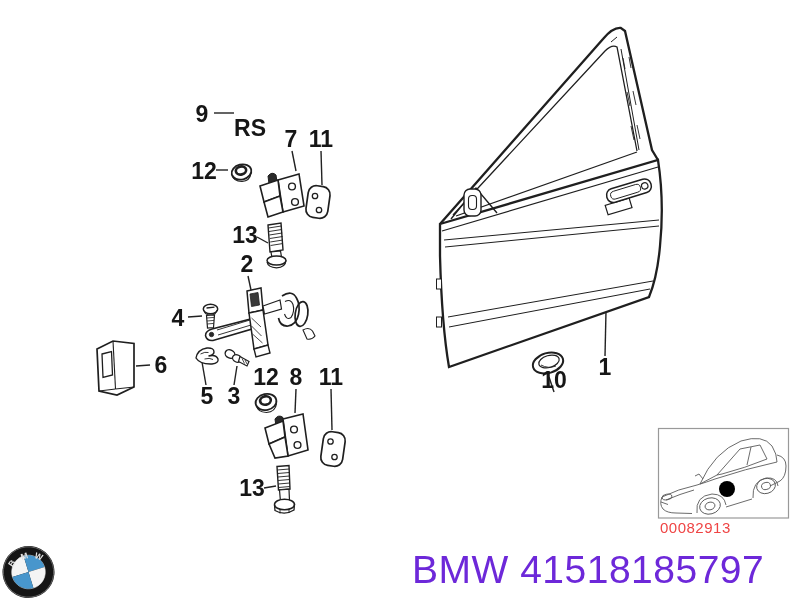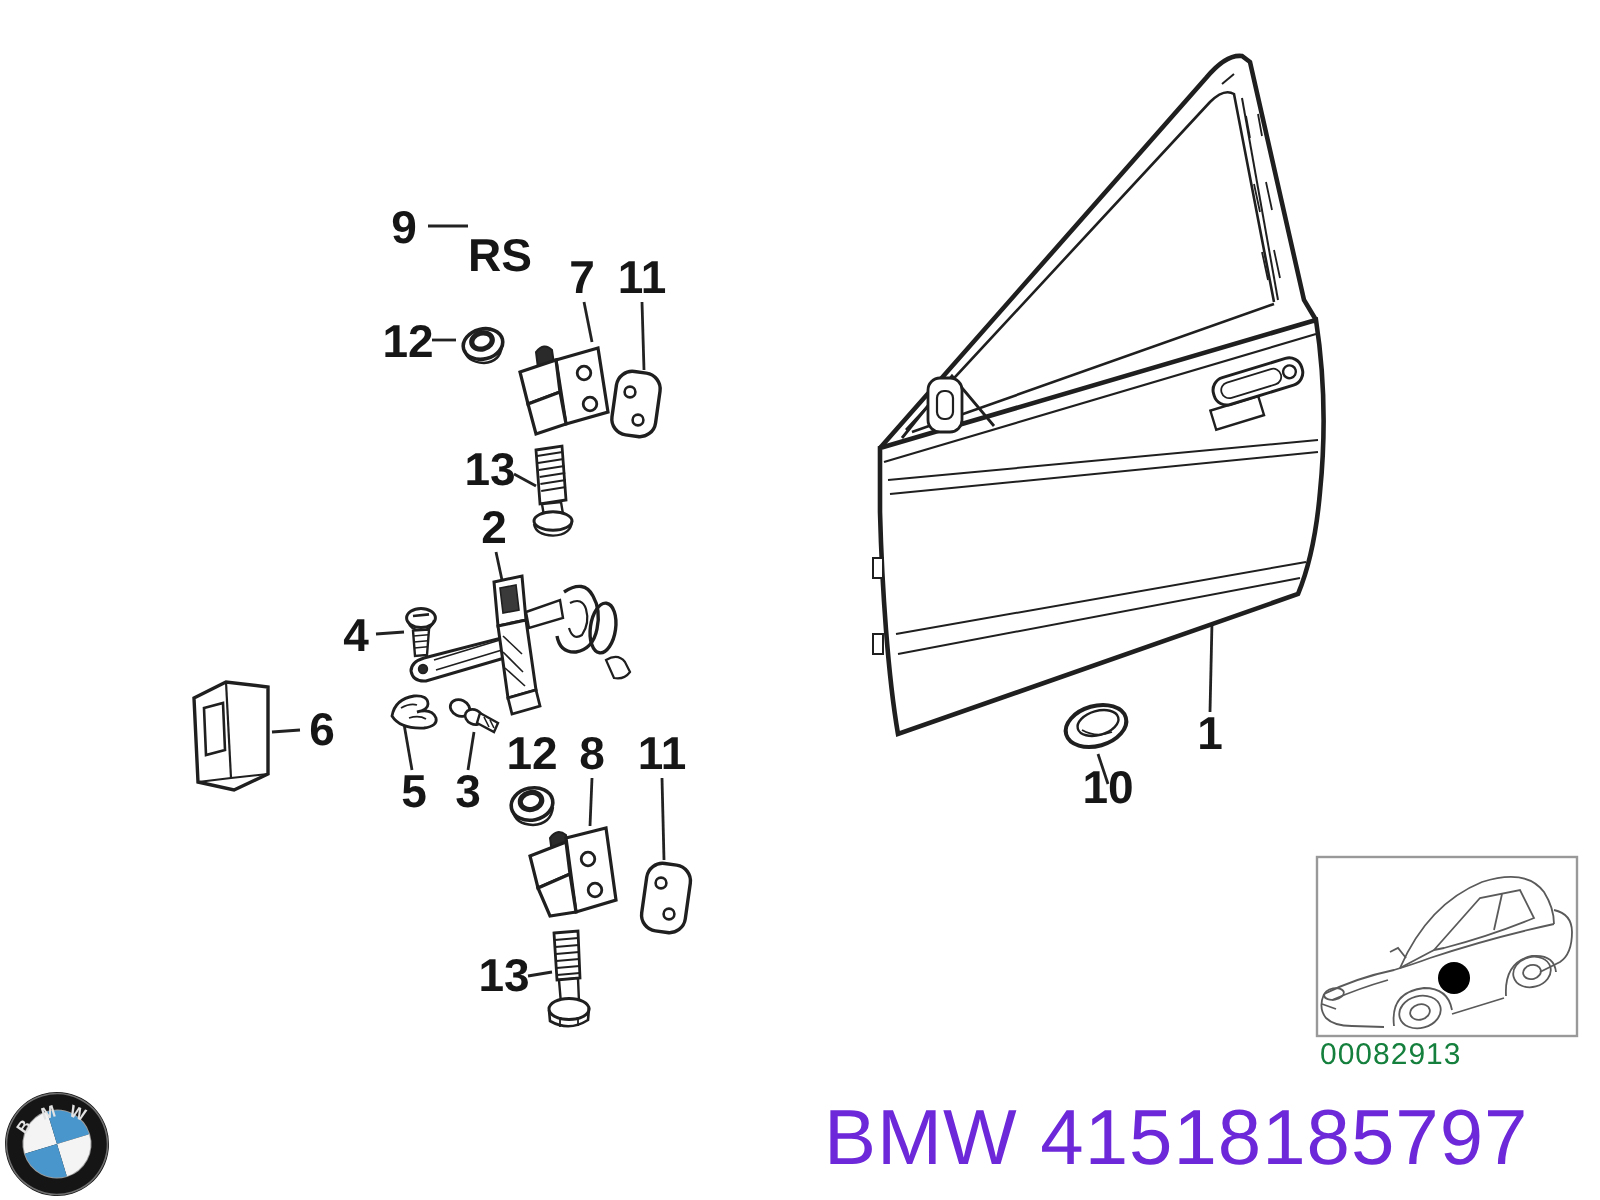--- a/index.html
+++ b/index.html
@@ -1,21 +1,21 @@
 <!DOCTYPE html>
 <html><head>
 <meta charset="utf-8">
 <style>
   html,body{margin:0;padding:0;background:#ffffff;}
   #page{position:relative;width:800px;height:600px;background:#ffffff;overflow:hidden;
         font-family:"Liberation Sans","DejaVu Sans",sans-serif;}
   #art{position:absolute;left:0;top:0;}
   .part-label{position:absolute;transform:translate(-50%,-50%);
       font-weight:bold;font-size:23px;color:#161616;letter-spacing:0;line-height:1;white-space:nowrap;}
-  .code-label{position:absolute;font-size:15px;color:#15803d;letter-spacing:.5px;line-height:1;}
+  .code-label{position:absolute;font-size:15px;color:#ef4444;letter-spacing:.5px;line-height:1;}
   .part-line{position:absolute;font-size:39px;font-weight:500;color:#6d28d9;letter-spacing:.5px;line-height:1;white-space:nowrap;}
 </style>
 </head>
 <body>
 
 <div id="page">
 
 <svg id="art" width="800" height="600" viewBox="0 0 800 600">
 
   <g stroke="#222" stroke-width="1.4">
@@ -244,19 +244,19 @@
   <div class="part-label" style="left:245px;top:235px;">13</div>
   <div class="part-label" style="left:247px;top:264px;">2</div>
   <div class="part-label" style="left:178px;top:318px;">4</div>
   <div class="part-label" style="left:161px;top:365px;">6</div>
   <div class="part-label" style="left:207px;top:396px;">5</div>
   <div class="part-label" style="left:234px;top:396px;">3</div>
   <div class="part-label" style="left:266px;top:377px;">12</div>
   <div class="part-label" style="left:296px;top:377px;">8</div>
   <div class="part-label" style="left:331px;top:377px;">11</div>
   <div class="part-label" style="left:252px;top:488px;">13</div>
-  <div class="part-label" style="left:554px;top:394px;">10</div>
+  <div class="part-label" style="left:554px;top:380px;">10</div>
   <div class="part-label" style="left:605px;top:367px;">1</div>
 
   <div class="code-label" style="left:660px;top:520px;">00082913</div>
 
   <div class="part-line" style="left:412px;top:550px;">BMW 41518185797</div>
 </div>
 
 </body></html>

